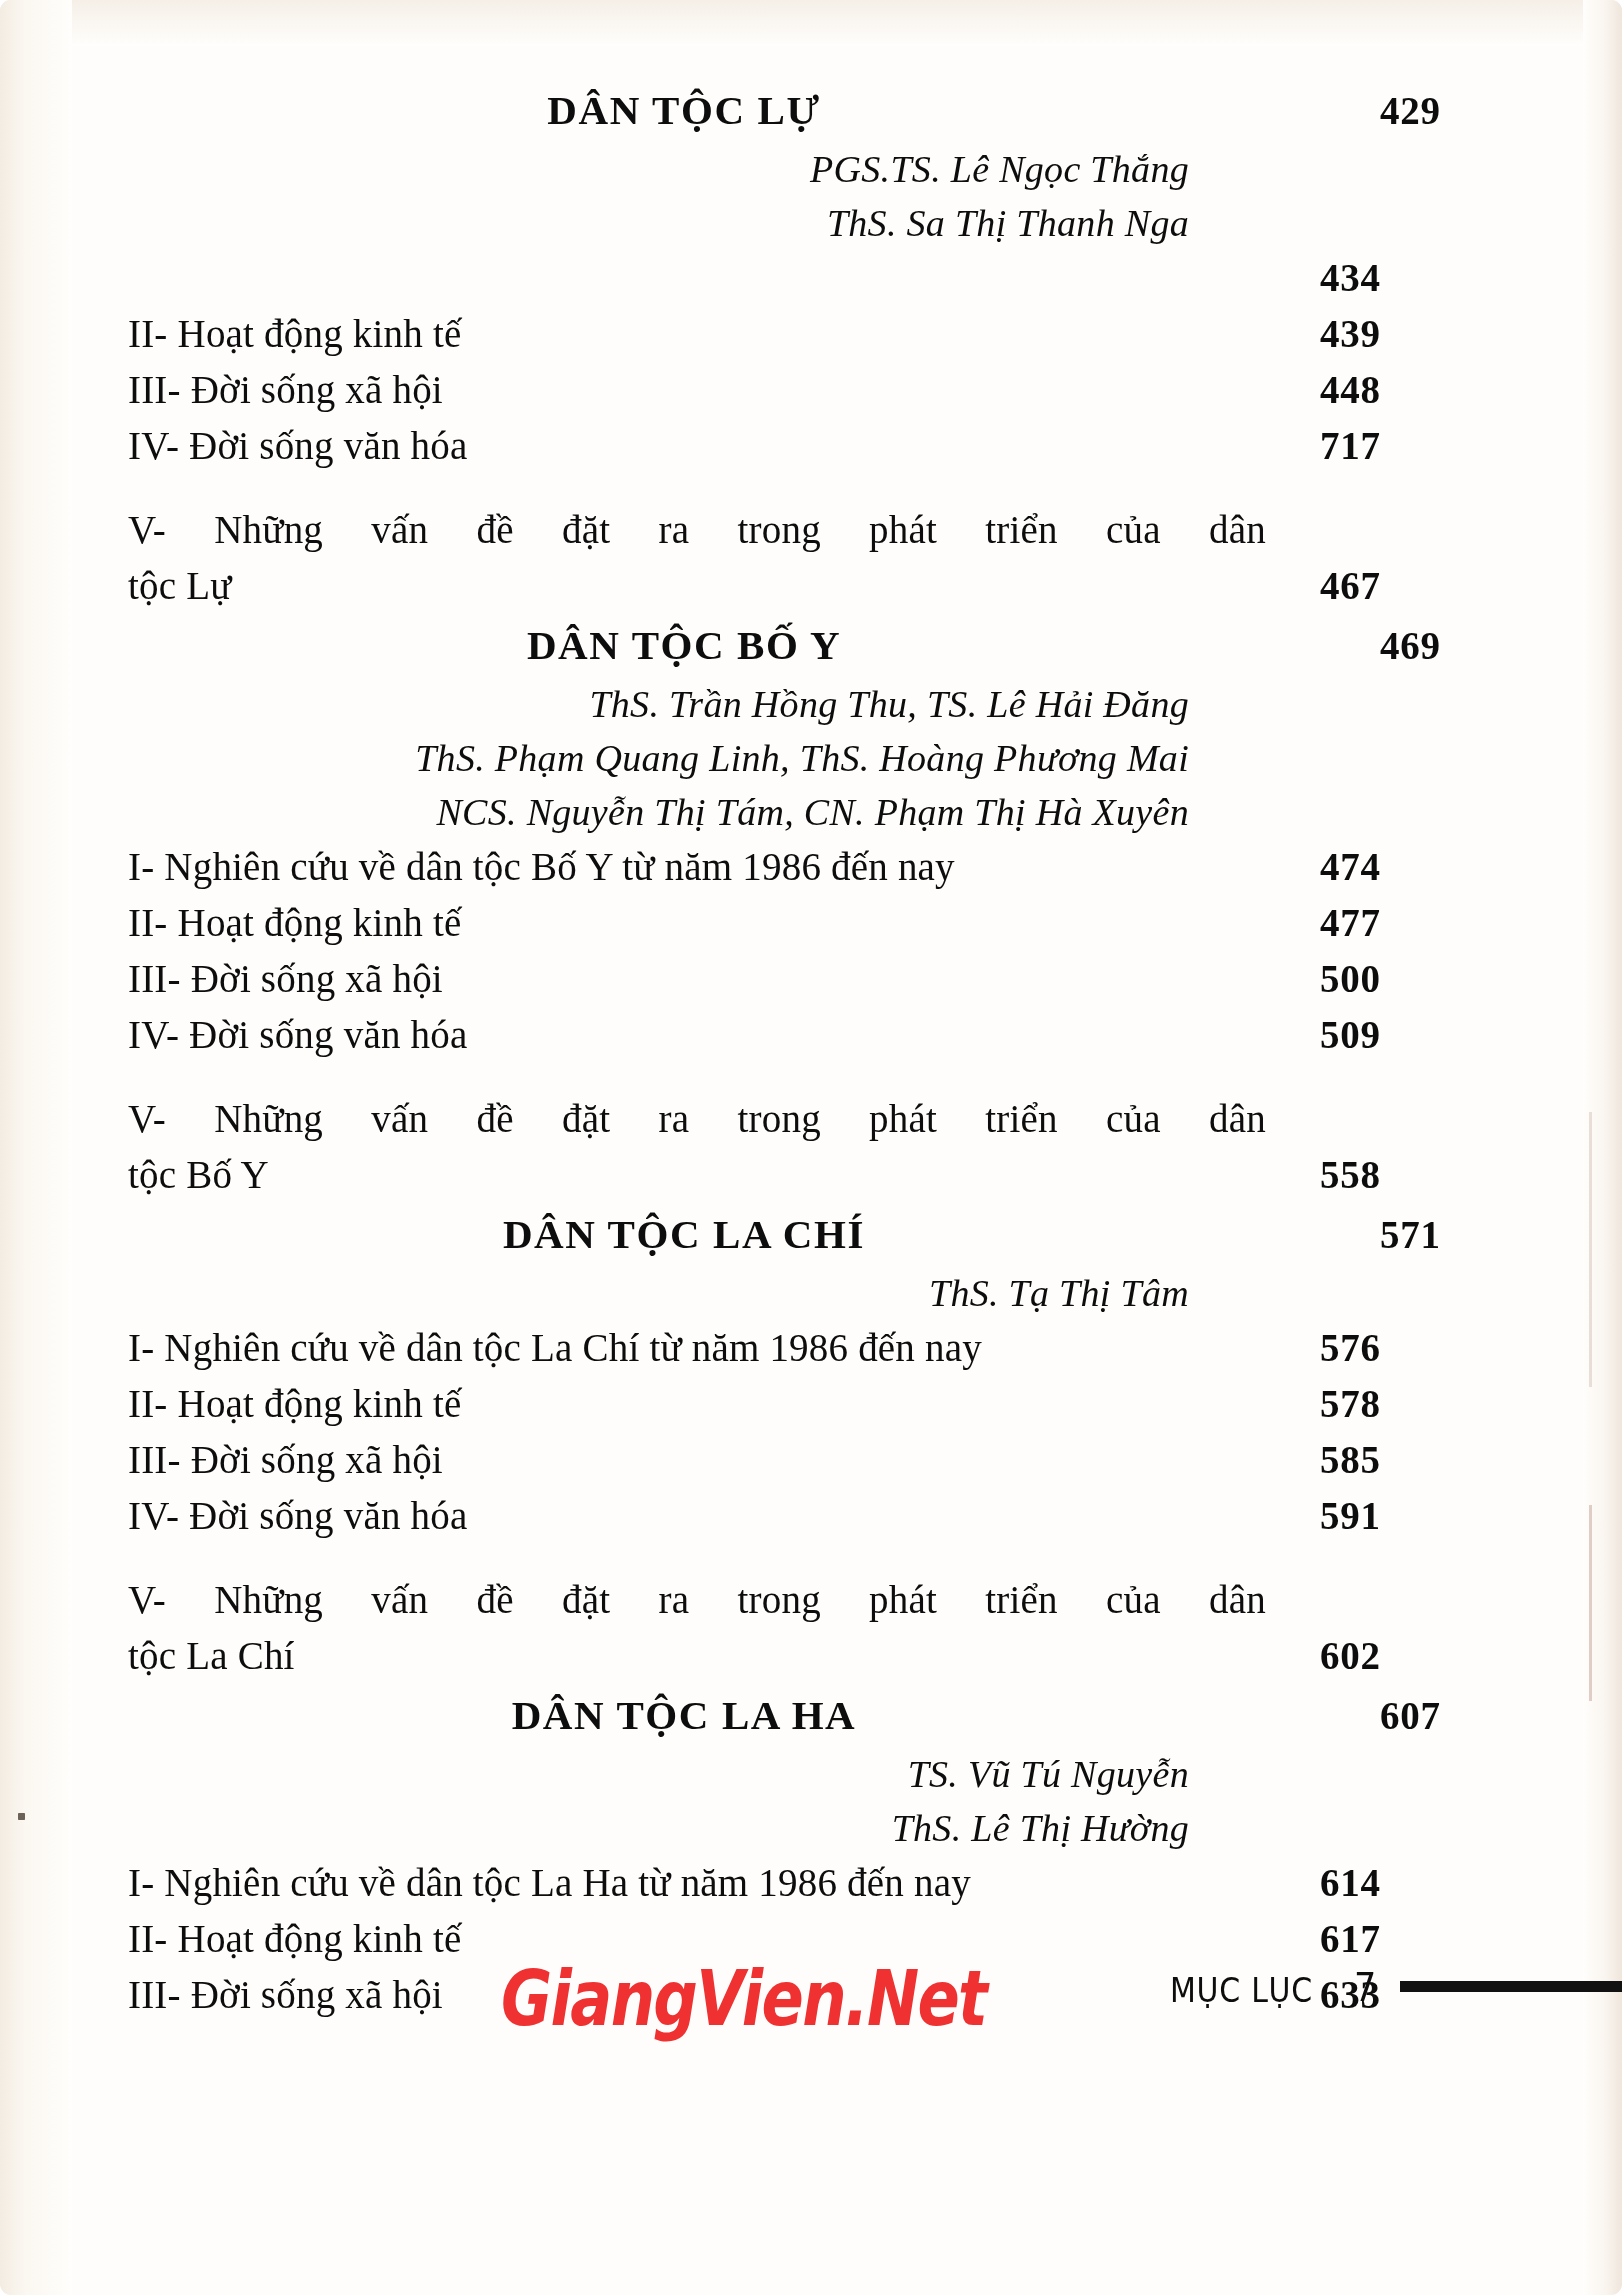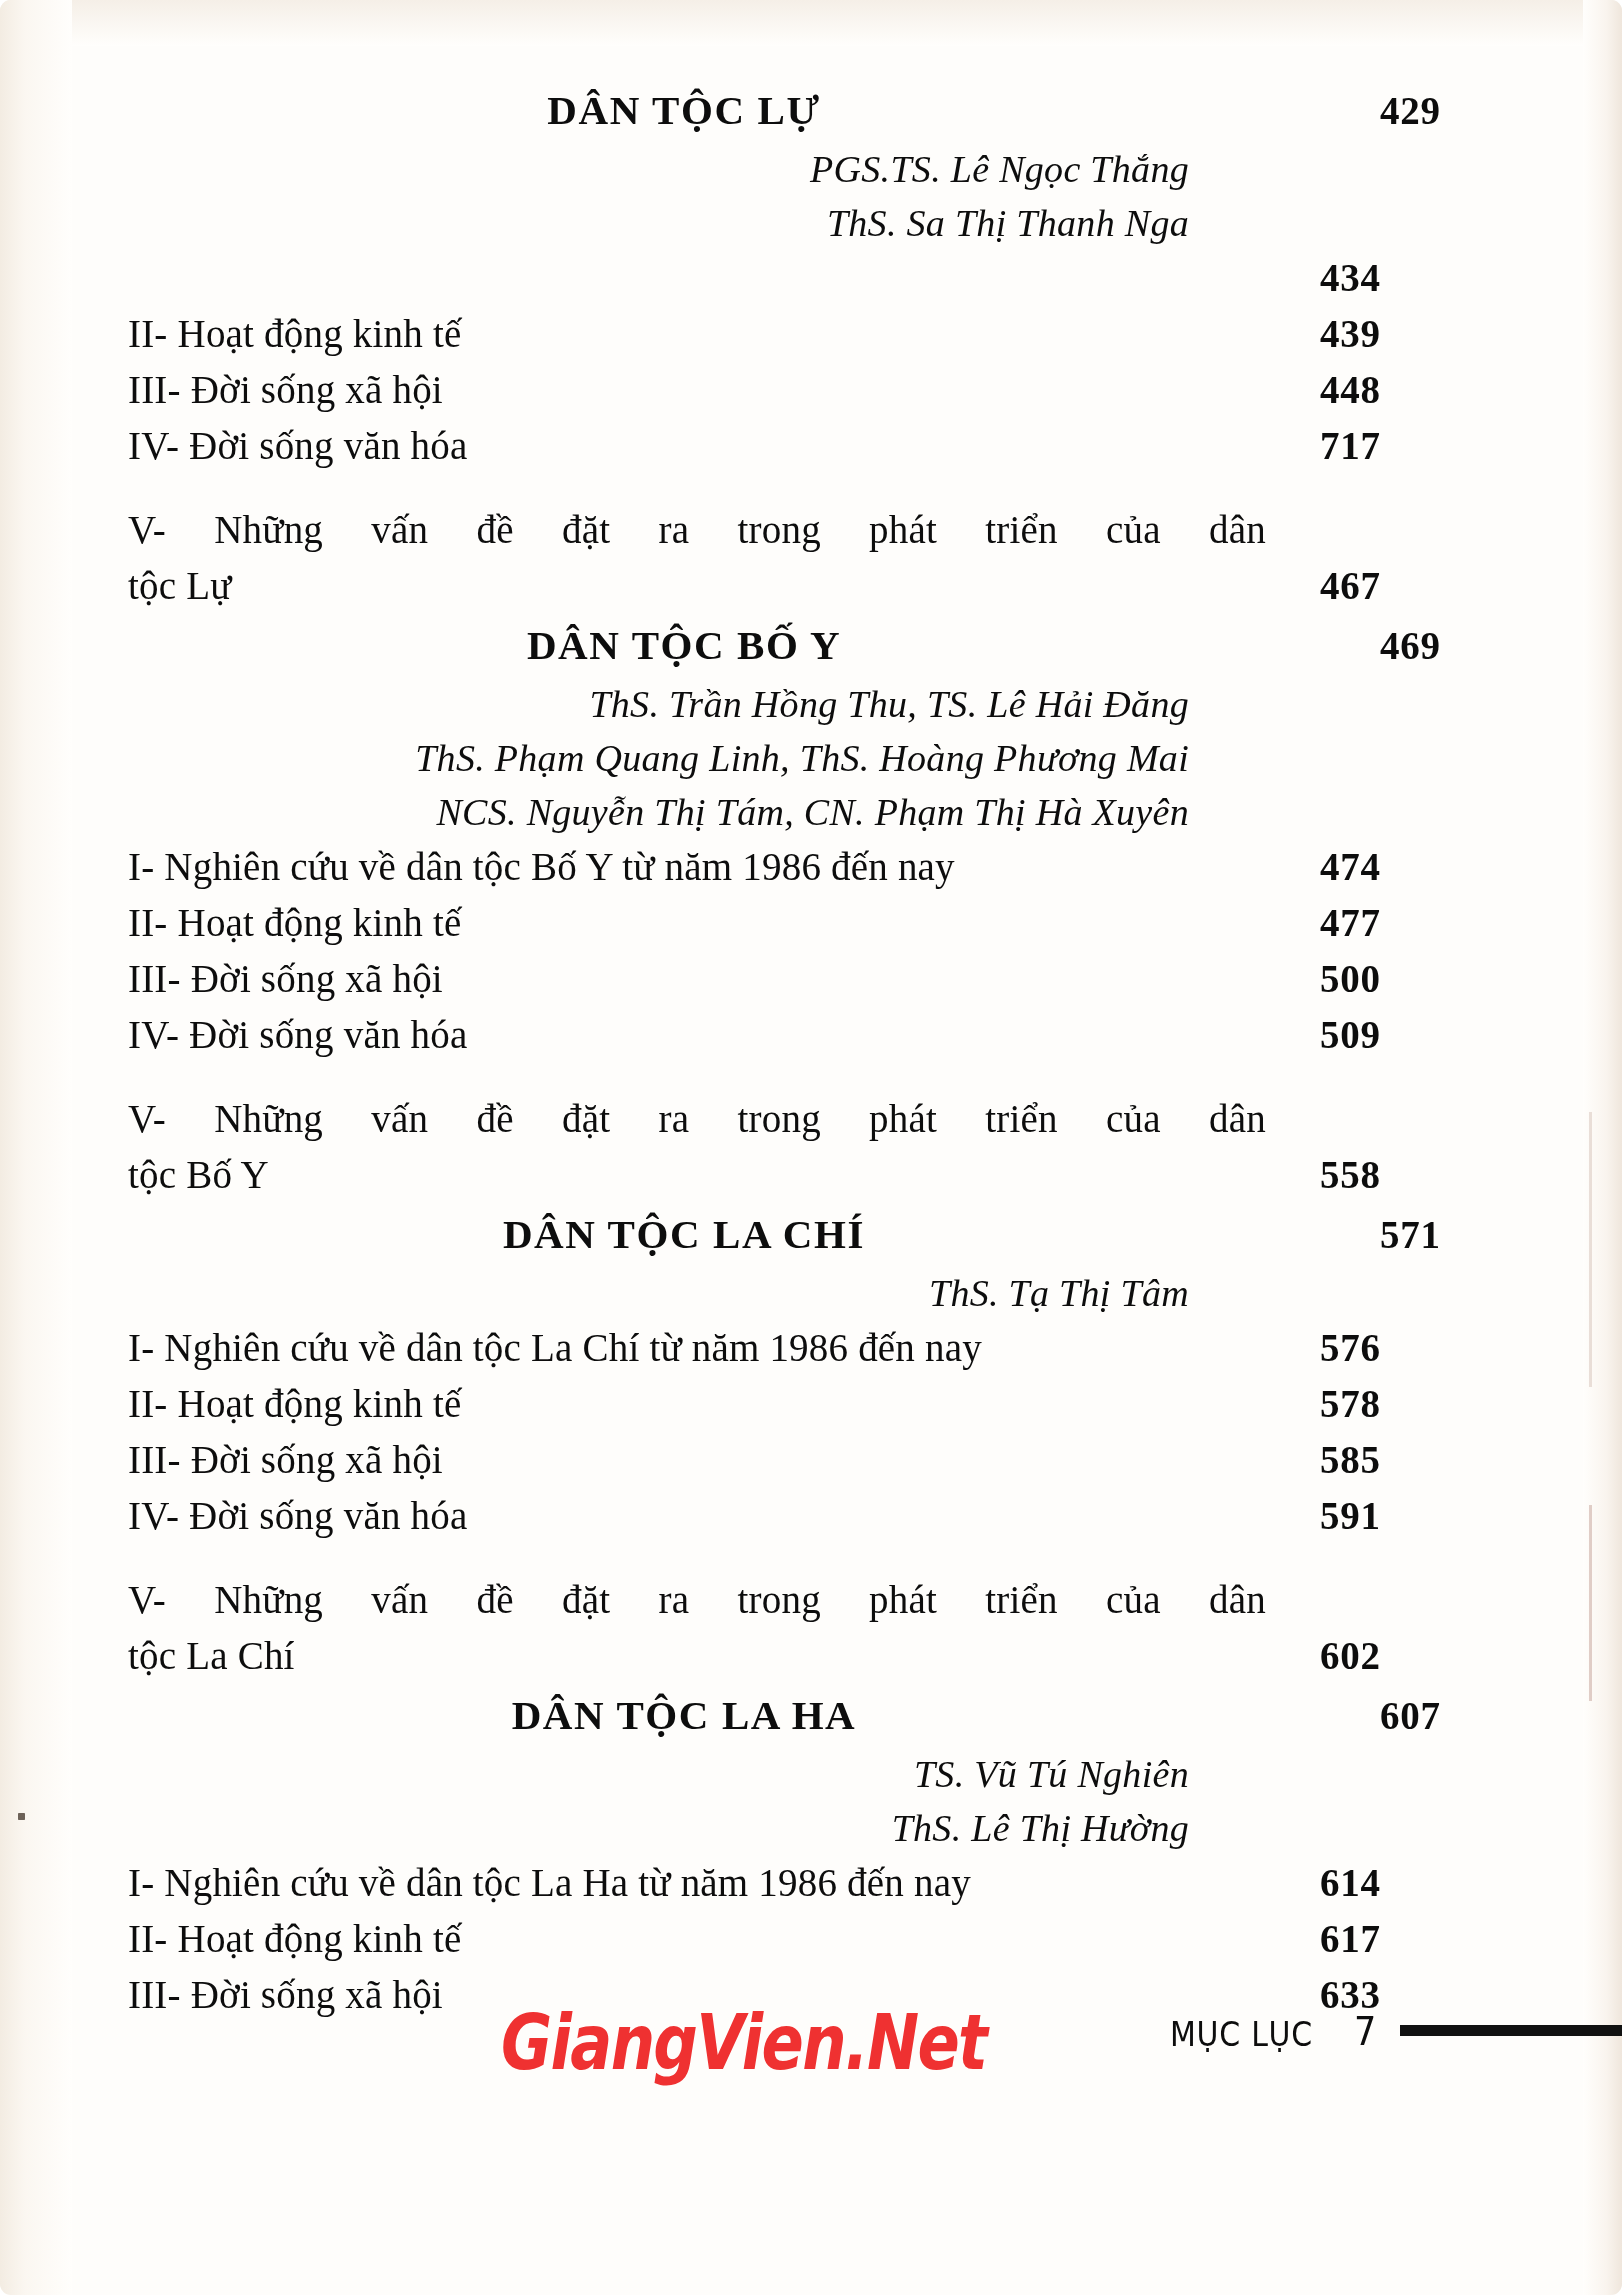--- a/index.html
+++ b/index.html
@@ -140,21 +140,21 @@
     line-height: 54px;
     padding-right: 51px;
     box-sizing: border-box;
     letter-spacing: 0.3px;
   }
 
   
   .footer {
     position: absolute;
     left: 0;
-    top: 1984px;
+    top: 1940px;
     width: 1622px;
     height: 144px;
   }
   .watermark {
     position: absolute;
     left: 501px;
     top: 14.4px;
     font-family: "DejaVu Sans", "Liberation Sans", sans-serif;
     font-weight: bold;
     font-style: italic;
@@ -306,21 +306,21 @@
     <div class="entry">
       <span class="txt">tộc La Chí</span>
       <span class="pg">602</span>
     </div>
 
     <div class="heading">
       <span class="txt">DÂN TỘC LA HA</span>
       <span class="pg">607</span>
     </div>
     <div class="author">
-      <span class="txt">TS. Vũ Tú Nghiên</span>
+      <span class="txt">TS. Vũ Tú Nguyễn</span>
     </div>
     <div class="author">
       <span class="txt">ThS. Lê Thị Hường</span>
     </div>
     <div class="entry">
       <span class="txt">I- Nghiên cứu về dân tộc La Ha từ năm 1986 đến nay</span>
       <span class="pg">614</span>
     </div>
     <div class="entry">
       <span class="txt">II- Hoạt động kinh tế</span>

